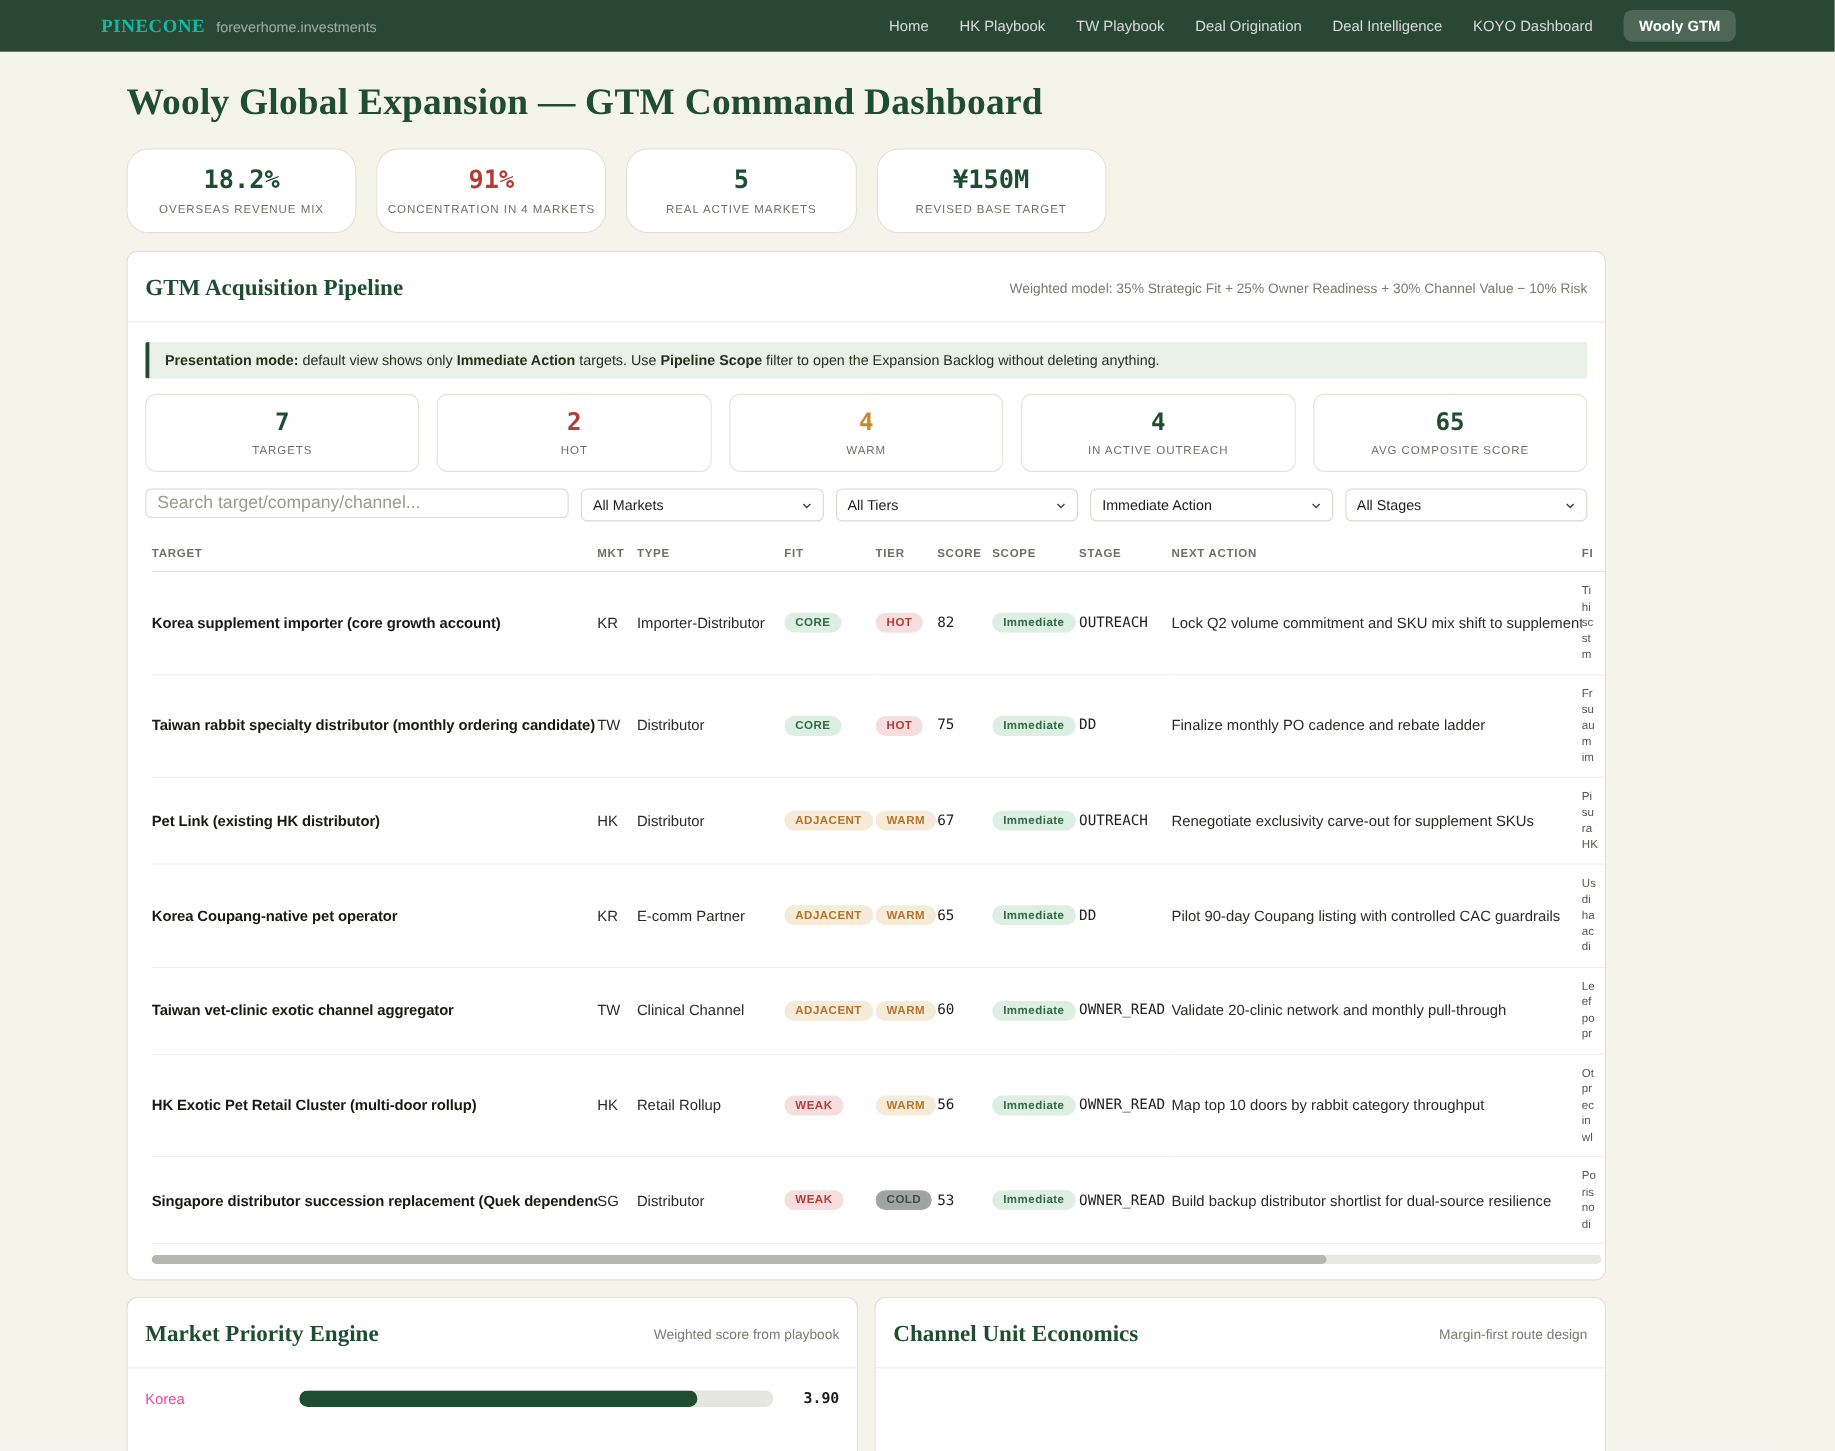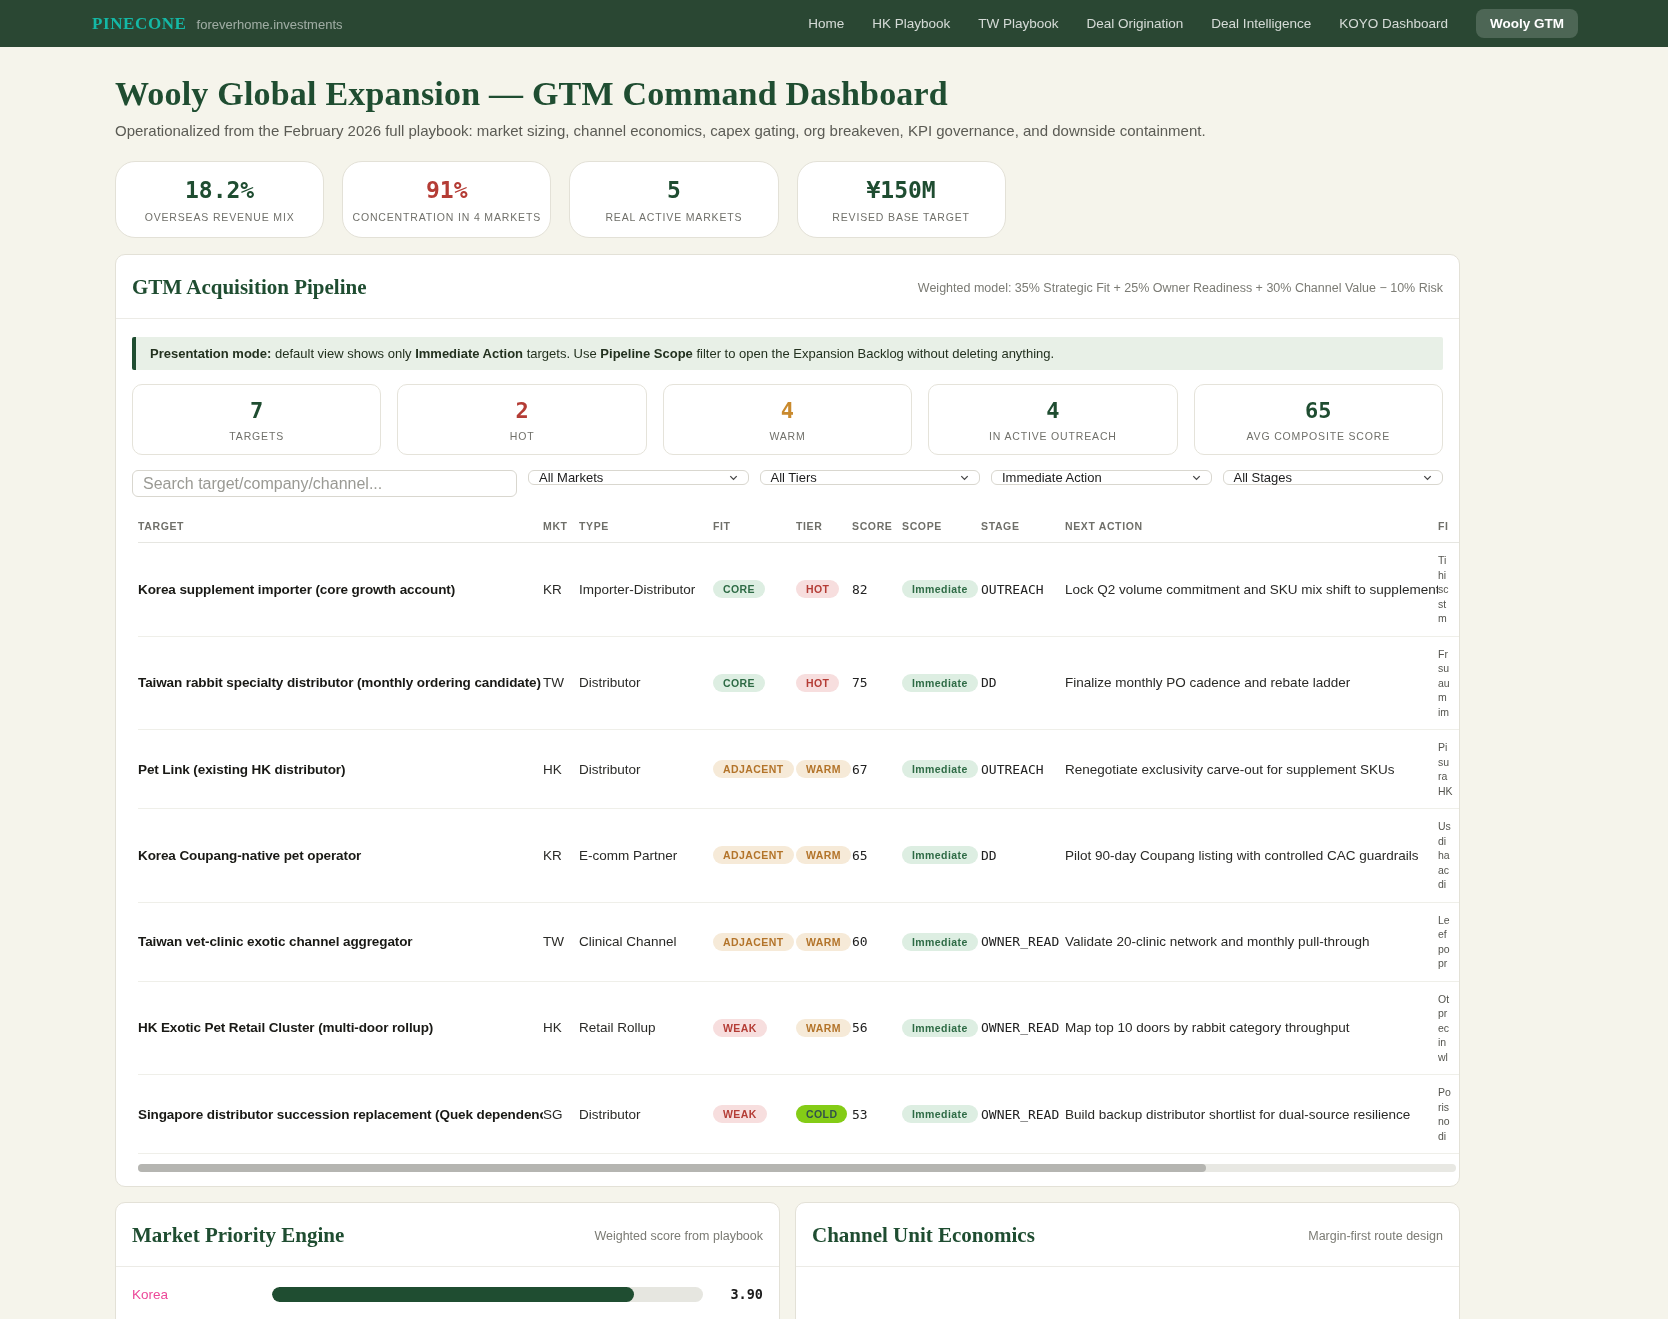--- a/index.html
+++ b/index.html
@@ -46,41 +46,41 @@
 
   .stat-row { margin:14px 16px 0; display:grid; grid-template-columns:repeat(5,1fr); gap:16px; }
   .stat { border:1px solid #e5e3da; border-radius:10px; text-align:center; padding:13px 4px 12px; background:#fff; }
   .stat-value { font-family:"DejaVu Sans Mono", monospace; font-weight:700; font-size:22px; }
   .stat-label { margin-top:7px; font-size:10.5px; color:#70706a; letter-spacing:.08em; }
 
   .filter-row { margin:15px 16px 0; display:flex; gap:11px; }
   .search-input { flex:0 0 385px; height:27px; border:1px solid #d9d7cf; border-radius:6px;
     padding:0 10px; font-size:16px; font-family:"Liberation Sans", sans-serif; color:#222; background:#fff; }
   .search-input::placeholder { color:#9a9a94; }
-  .select { flex:1; height:15px; border:1px solid #d9d7cf; border-radius:6px; background:#fff;
+  .select { flex:1; height:30px; border:1px solid #d9d7cf; border-radius:6px; background:#fff;
     display:flex; align-items:center; justify-content:space-between; padding:0 9px 0 10px;
     font-size:13px; color:#1c1c1c; cursor:pointer; }
   .select svg { width:11px; height:11px; stroke:#444; }
 
   
   .table-wrap { margin-top:13px; padding-left:22px; overflow:hidden; }
   table { width:1480px; border-collapse:collapse; table-layout:fixed; }
   th { font-size:10.5px; color:#6f6f69; letter-spacing:.06em; text-align:left;
     font-weight:700; padding:10px 8px 10px 0; border-bottom:1px solid #e6e6e1; }
   td { border-bottom:1px solid #efefe9; padding:10px 8px 10px 0; vertical-align:middle;
     font-size:13.5px; color:#2a2a27; overflow:hidden; white-space:nowrap; }
   td.c-target { font-weight:700; font-size:13.5px; color:#191915; letter-spacing:-.1px; }
   td.c-score, td.c-stage { font-family:"DejaVu Sans Mono", monospace; font-size:13px; color:#222; }
   td.c-clip { font-size:10.5px; line-height:14.5px; color:#55554f; white-space:pre-line; }
   .pill { display:inline-block; font-size:10.5px; font-weight:700; letter-spacing:.04em;
     padding:3px 10px; border-radius:999px; }
   .pill-green { background:#ddeee2; color:#2e6b45; }
   .pill-red { background:#f7dede; color:#b43c35; }
   .pill-amber { background:#f6ead8; color:#b3742a; }
-  .pill-gray { background:#84cc16; color:#33544a; }
+  .pill-gray { background:#a3a3a3; color:#33544a; }
 
   .scrollbar { margin:10px 0 2px 22px; width:1318px; height:8px; background:#e8e8e3;
     border-radius:4px; position:relative; }
   .scroll-thumb { position:absolute; left:0; top:0; height:8px; width:81%;
     background:#b5b5b1; border-radius:4px; cursor:grab; }
 
   
   .bottom-grid { margin-top:15px; display:grid; grid-template-columns:1fr 1fr; gap:15px; }
   .bottom-card { height:220px; overflow:hidden; }
   .engine-row { display:flex; align-items:center; padding:19px 16px 0; }
@@ -105,21 +105,20 @@
     <span class="nav-link">Deal Origination</span>
     <span class="nav-link">Deal Intelligence</span>
     <span class="nav-link">KOYO Dashboard</span>
     <span class="nav-link active">Wooly GTM</span>
   </div>
 </div>
 
 <div class="page">
 
   <div class="page-title">Wooly Global Expansion — GTM Command Dashboard</div>
-  <div class="page-sub">Operationalized from the February 2026 full playbook: market sizing, channel economics, capex gating, org breakeven, KPI governance, and downside containment.</div>
 
   <div class="kpi-row">
     <div class="card kpi">
       <div class="kpi-value tone-green">18.2%</div>
       <div class="kpi-label">OVERSEAS REVENUE MIX</div>
     </div>
     <div class="card kpi">
       <div class="kpi-value tone-red">91%</div>
       <div class="kpi-label">CONCENTRATION IN 4 MARKETS</div>
     </div>

